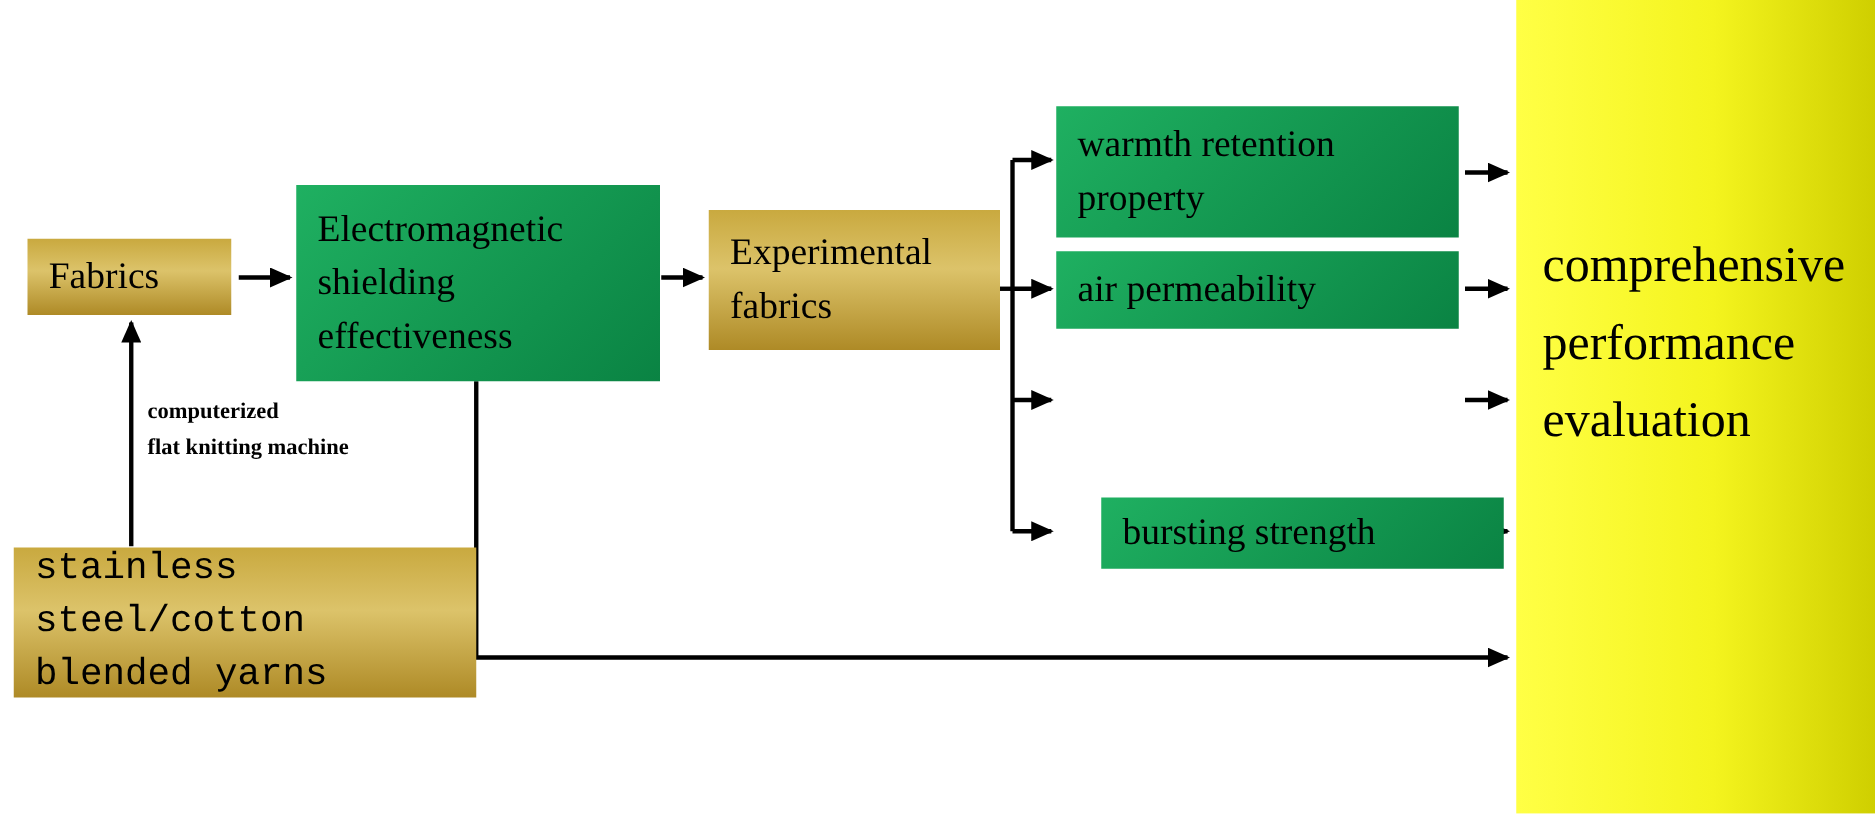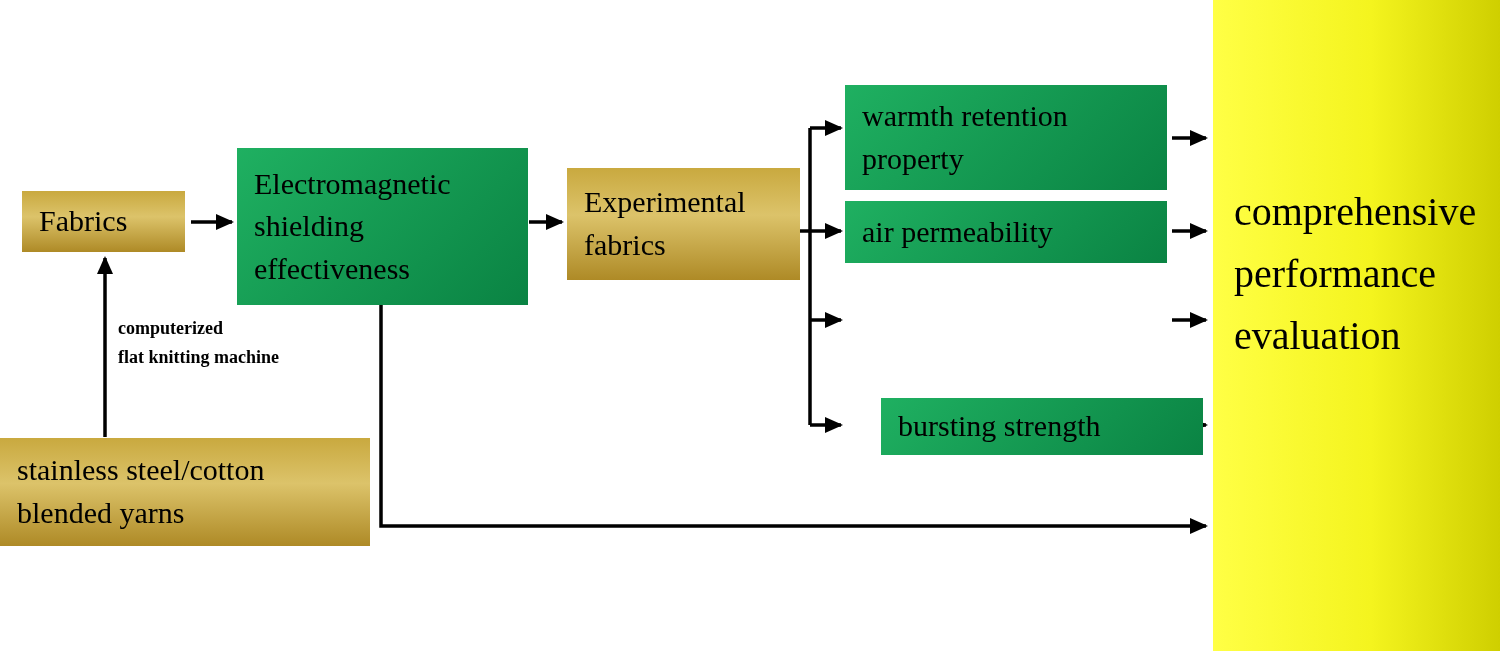--- a/index.html
+++ b/index.html
@@ -35,21 +35,21 @@
     background: linear-gradient(135deg, #1fb061 0%, #0a8343 100%);
   }
 
   #n-fabrics   { left: 22px;  top: 191px; width: 163px; height: 61px; }
   #n-em        { left: 237px; top: 148px; width: 291px; height: 157px; }
   #n-exp       { left: 567px; top: 168px; width: 233px; height: 112px; }
   #n-warmth    { left: 845px; top: 85px;  width: 322px; height: 105px; }
   #n-air       { left: 845px; top: 201px; width: 322px; height: 62px; text-align: center; }
   #n-moisture  { left: 845px; top: 278px; width: 322px; height: 100px; }
   #n-bursting  { left: 845px; top: 398px; width: 322px; height: 57px; margin-left: 36px; }
-  #n-yarns     { left: 0px;   top: 438px; width: 370px; height: 108px; }
+  #n-yarns     { left: 11px;   top: 438px; width: 370px; height: 120px; font-family: Liberation Mono, monospace; }
 
   .yellow-panel {
     position: absolute;
     left: 1213px;
     top: 0;
     width: 287px;
     height: 651px;
     background: linear-gradient(to right, #ffff45 0%, #f4f41e 55%, #cfcf00 100%);
   }
   .eval-text {

